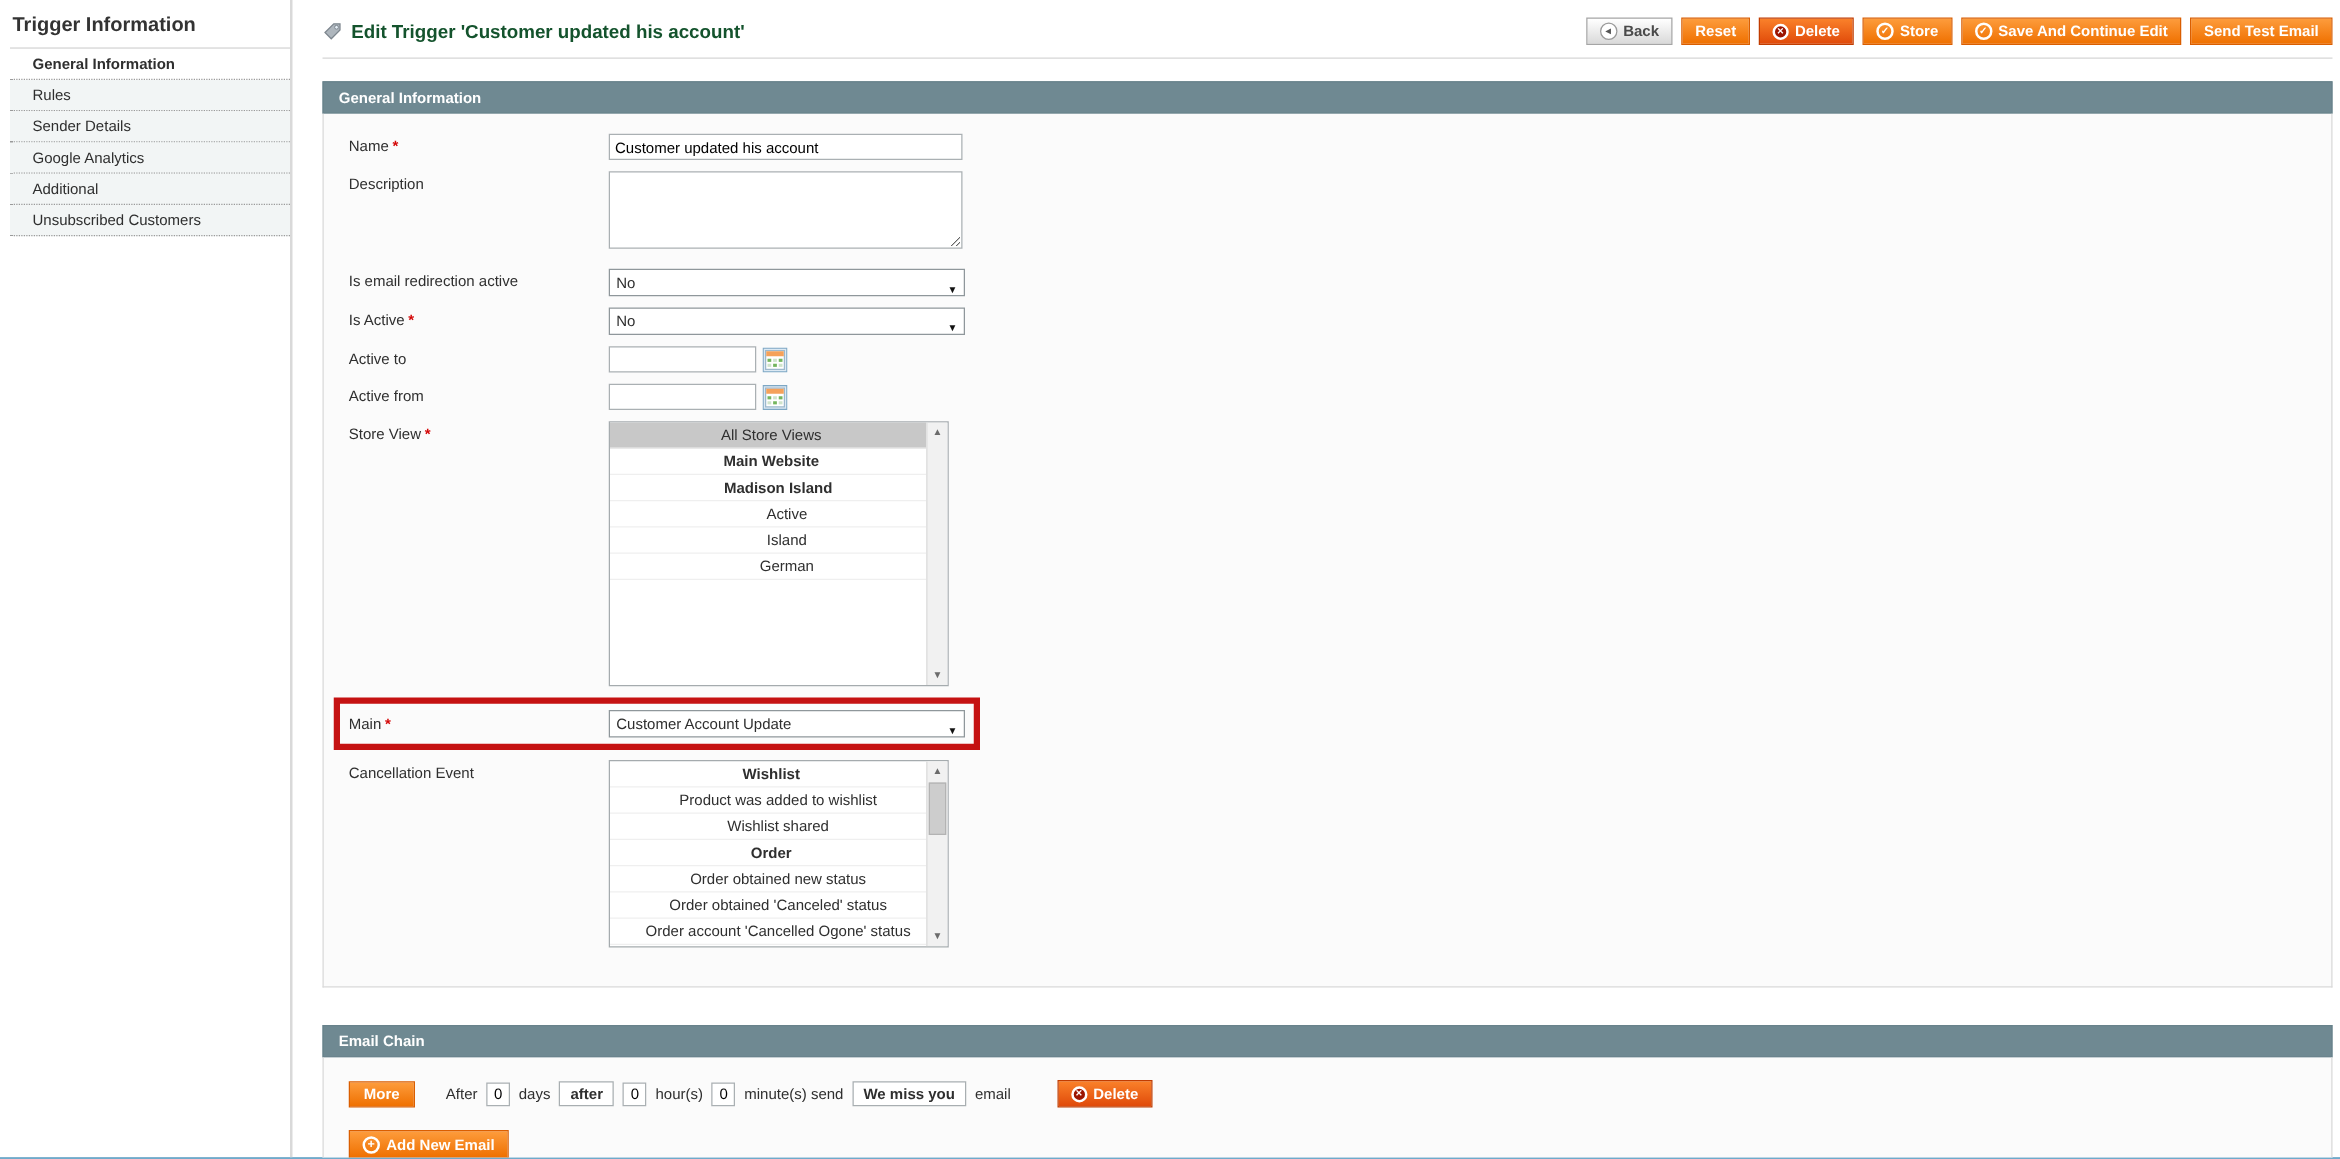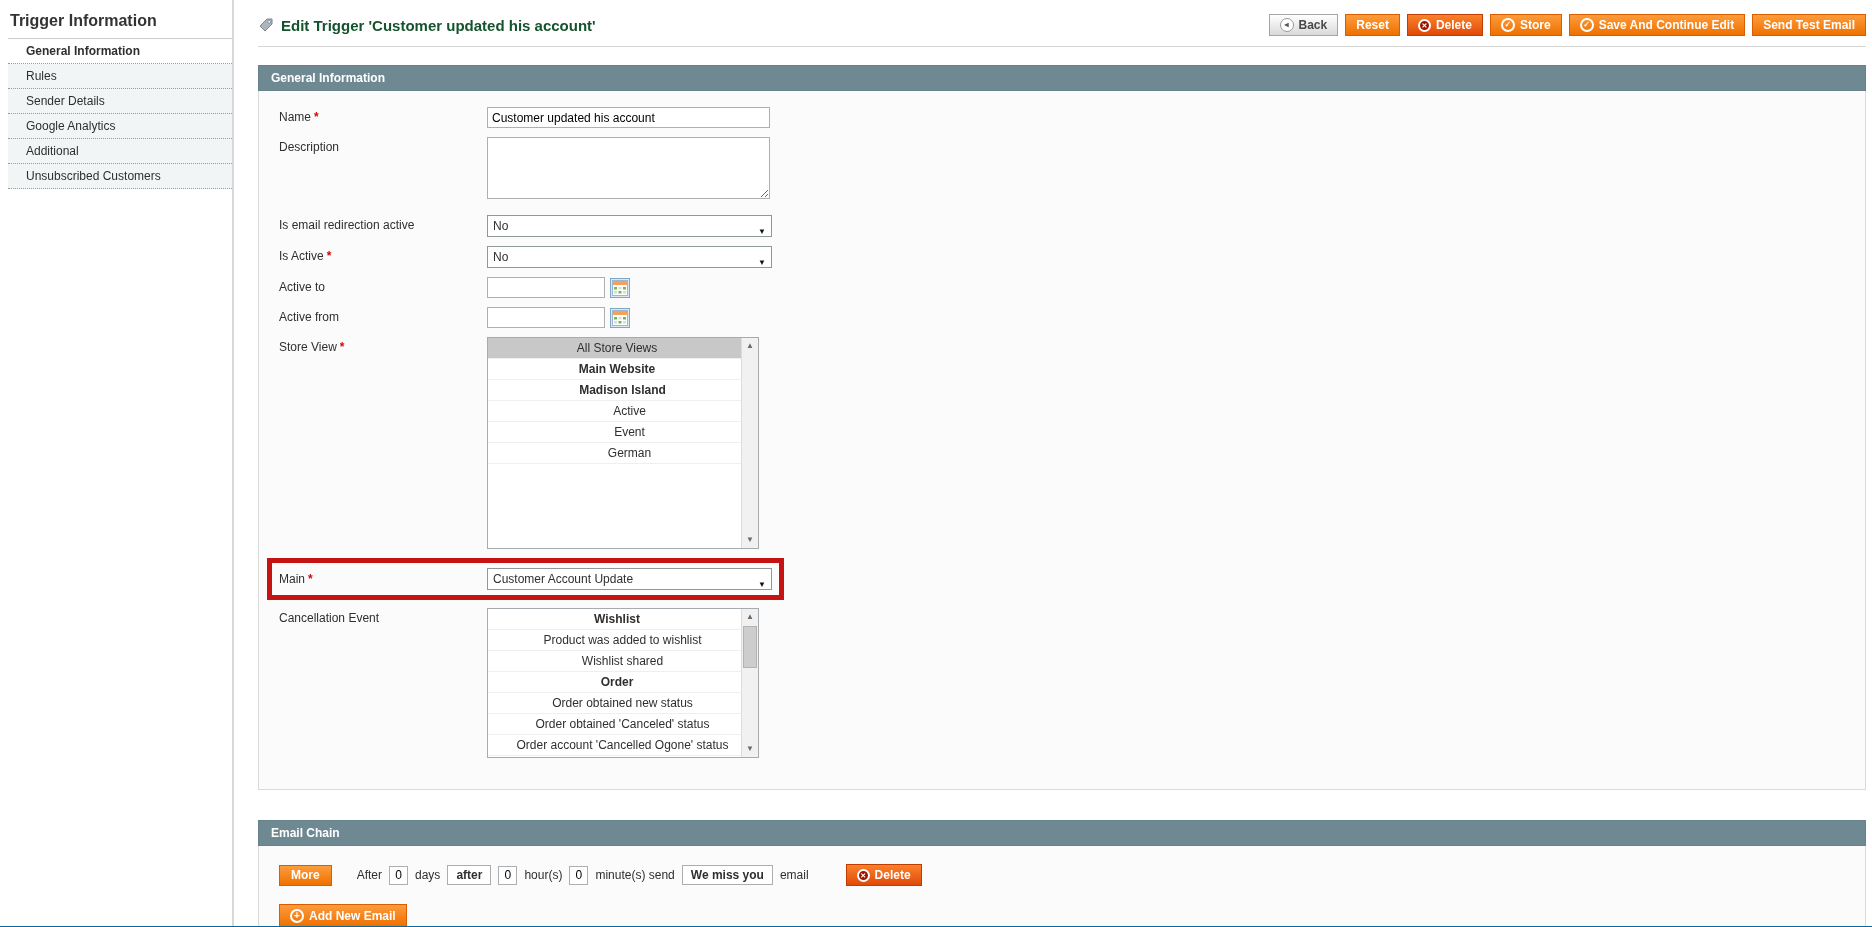--- a/index.html
+++ b/index.html
@@ -226,21 +226,21 @@
           <div class="label-col">
             <span>Store View</span><span class="req">*</span>
           </div>
           <div class="value-col">
             <div class="listbox lb-store">
               <div class="items">
                 <div class="opt selected">All Store Views</div>
                 <div class="opt bold">Main Website</div>
                 <div class="opt bold lvl1">Madison Island</div>
                 <div class="opt lvl2">Active</div>
-                <div class="opt lvl2">Event</div>
+                <div class="opt lvl2">Island</div>
                 <div class="opt lvl2">German</div>
               </div>
               <div class="scrollbar">
                 <div class="up">▲</div>
                 <div class="down">▼</div>
               </div>
             </div>
           </div>
         </div>
 

